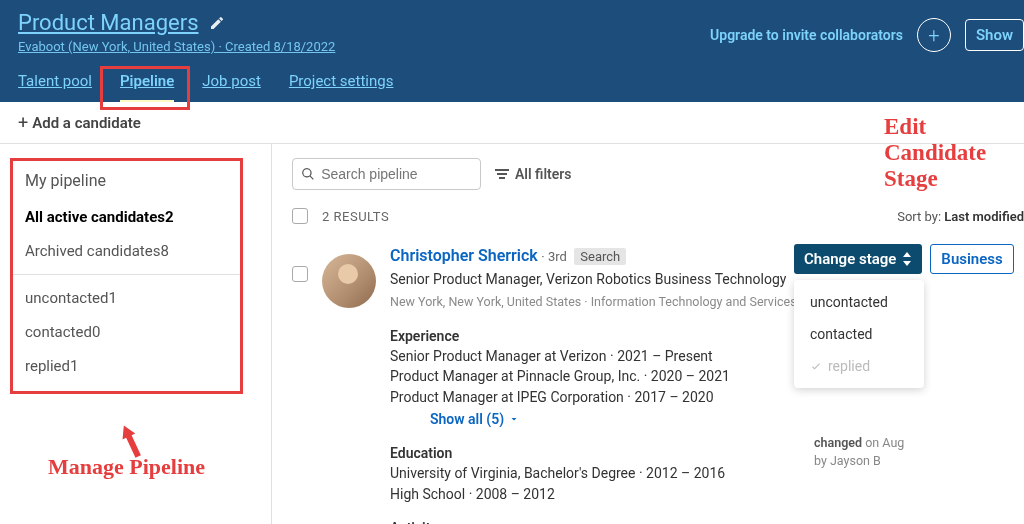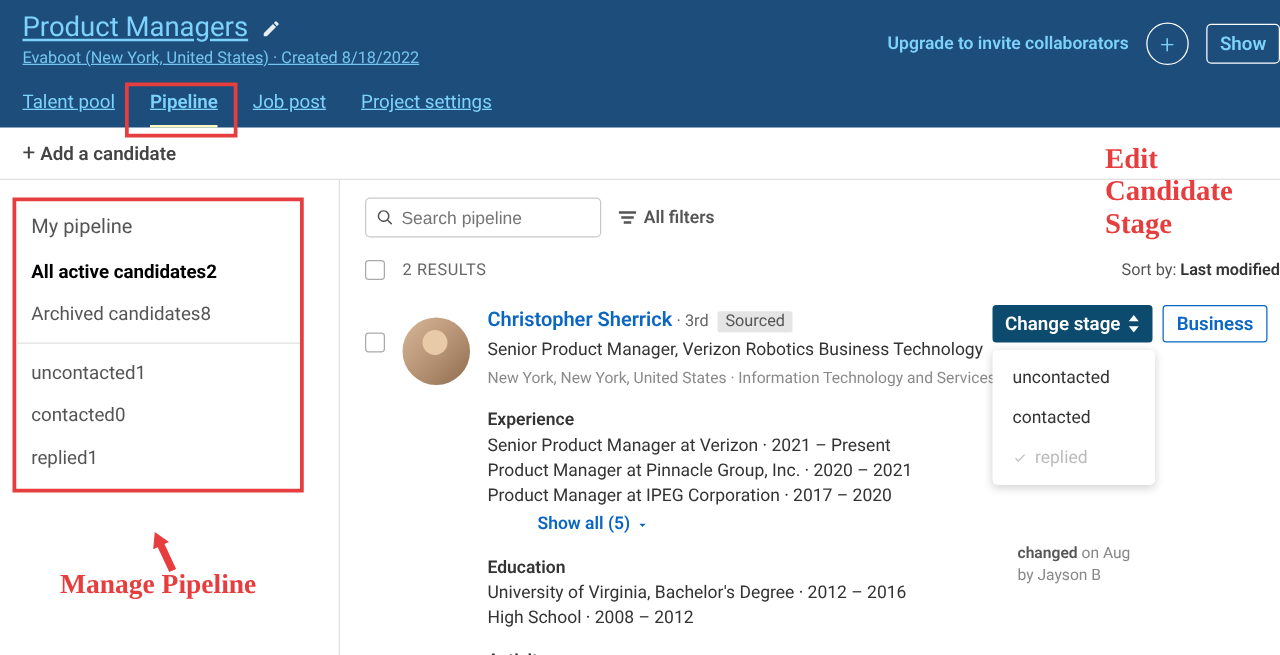--- a/index.html
+++ b/index.html
@@ -160,21 +160,21 @@
       </span>
     </div>
 
     <div class="card">
       <span class="chk cardChk"></span>
       <div class="avatar"></div>
       <div class="cardBody">
         <div>
           <span class="name">Christopher Sherrick</span>
           <span class="deg">· 3rd</span>
-          <span class="srcBadge">Sourced</span>
+          <span class="srcBadge">Search</span>
         </div>
         <div class="role">Senior Product Manager, Verizon Robotics Business Technology</div>
         <div class="loc">New York, New York, United States · Information Technology and Services</div>
 
         <div class="sect">
           <div class="sectL">Experience</div>
           <div class="sectR">
             <div>Senior Product Manager at Verizon · 2021 – Present</div>
             <div>Product Manager at Pinnacle Group, Inc. · 2020 – 2021</div>
             <div>Product Manager at IPEG Corporation · 2017 – 2020</div>

